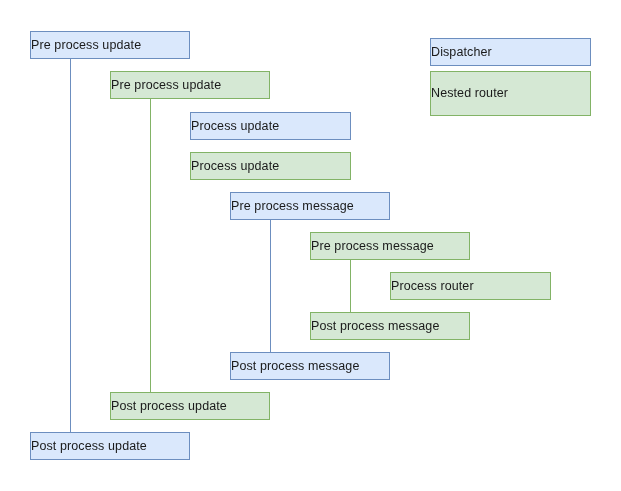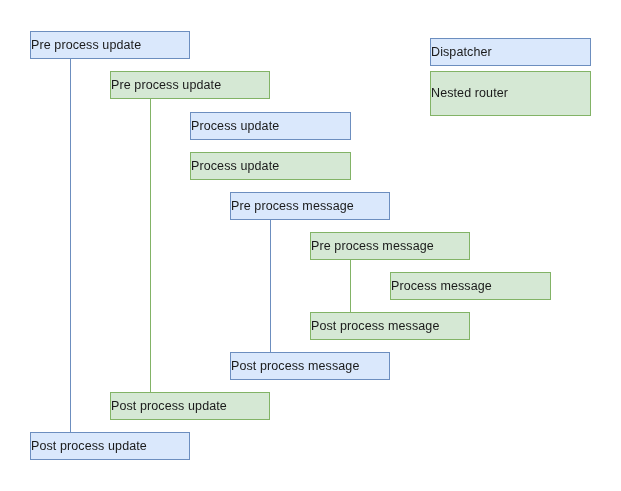--- a/index.html
+++ b/index.html
@@ -67,21 +67,21 @@
     <div class="node green" style="left: 190px; top: 152px; width: 161px; height: 28px;">
       <span>Process update</span>
     </div>
     <div class="node blue" style="left: 230px; top: 192px; width: 160px; height: 28px;">
       <span>Pre process message</span>
     </div>
     <div class="node green" style="left: 310px; top: 232px; width: 160px; height: 28px;">
       <span>Pre process message</span>
     </div>
     <div class="node green" style="left: 390px; top: 272px; width: 161px; height: 28px;">
-      <span>Process message</span>
+      <span>Process router</span>
     </div>
     <div class="node green" style="left: 310px; top: 312px; width: 160px; height: 28px;">
       <span>Post process message</span>
     </div>
     <div class="node blue" style="left: 230px; top: 352px; width: 160px; height: 28px;">
       <span>Post process message</span>
     </div>
     <div class="node green" style="left: 110px; top: 392px; width: 160px; height: 28px;">
       <span>Post process update</span>
     </div>

